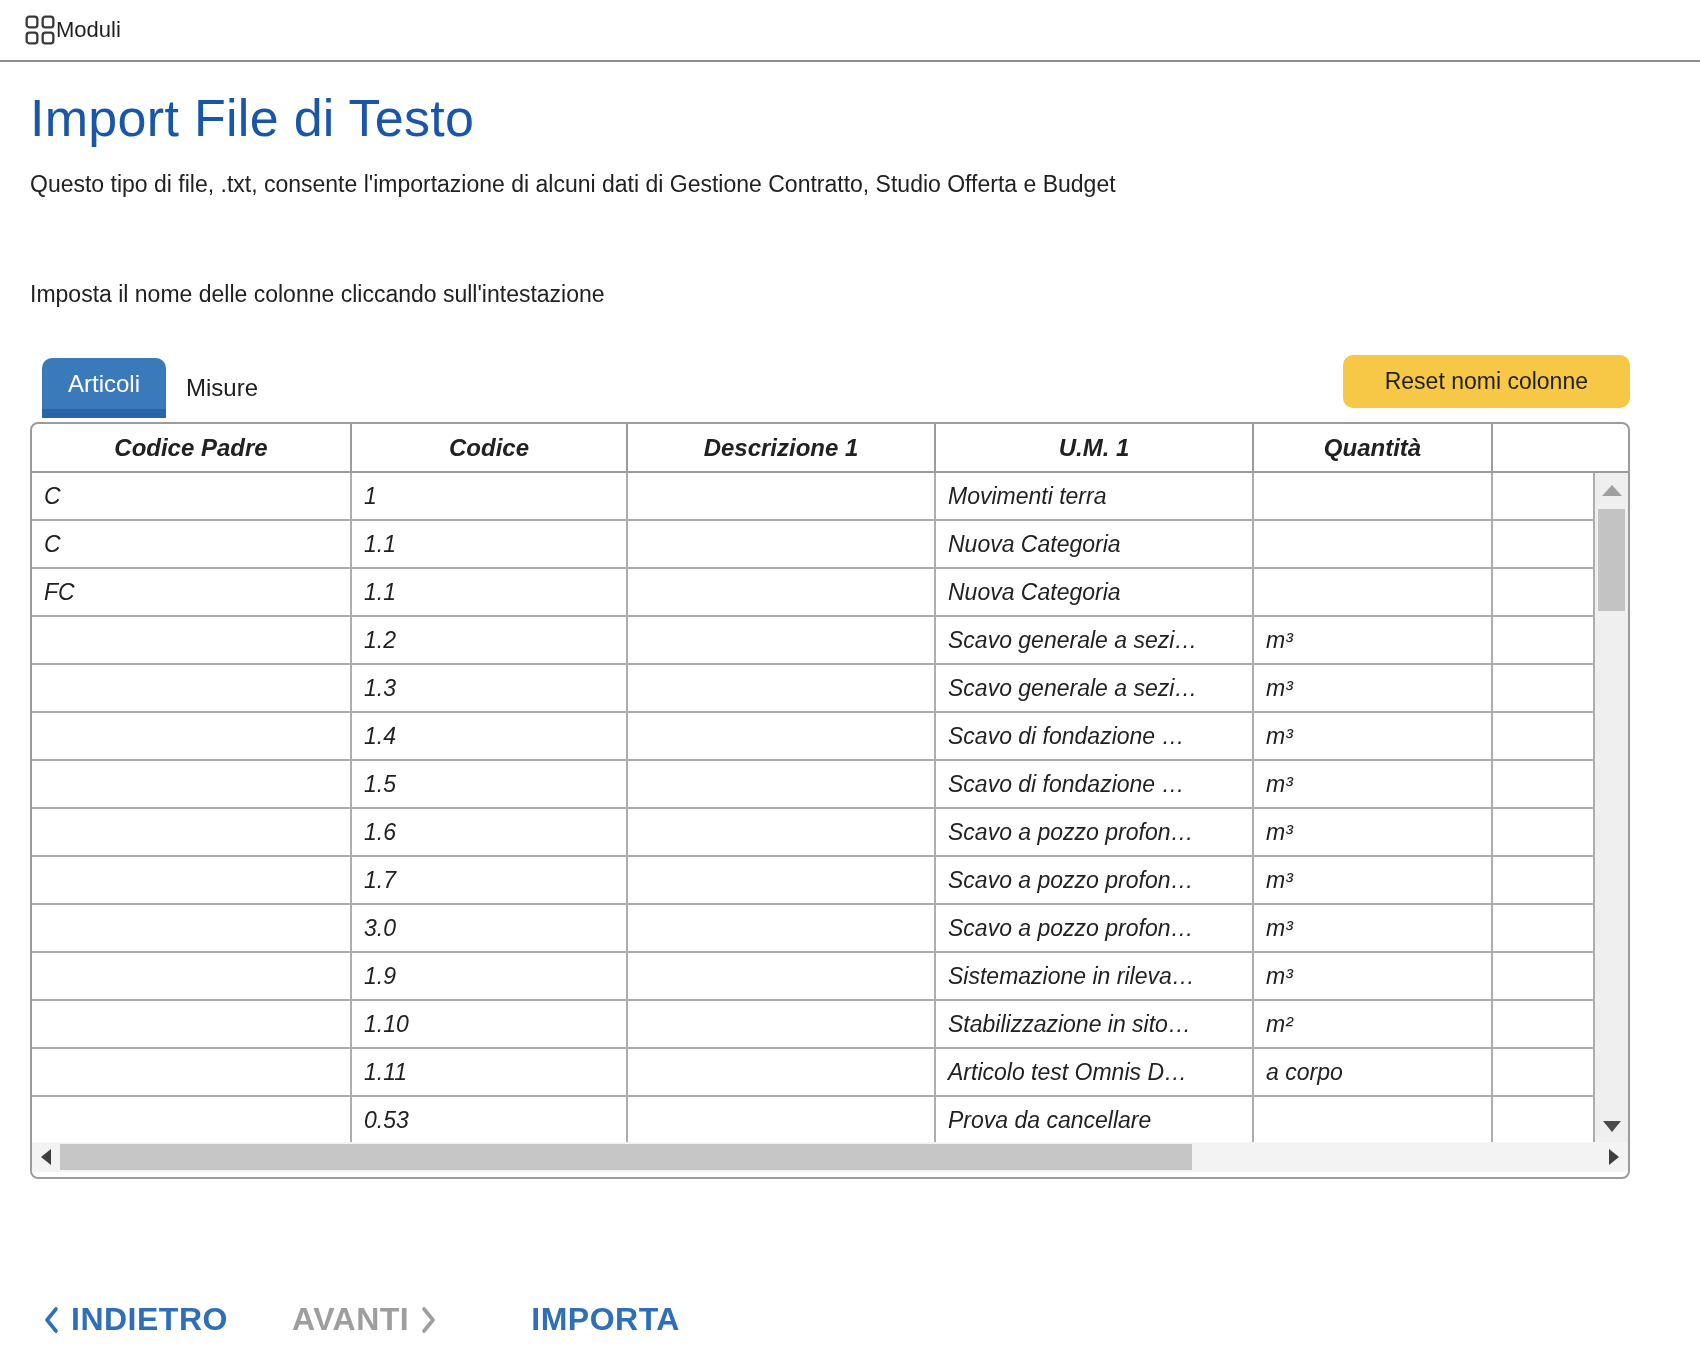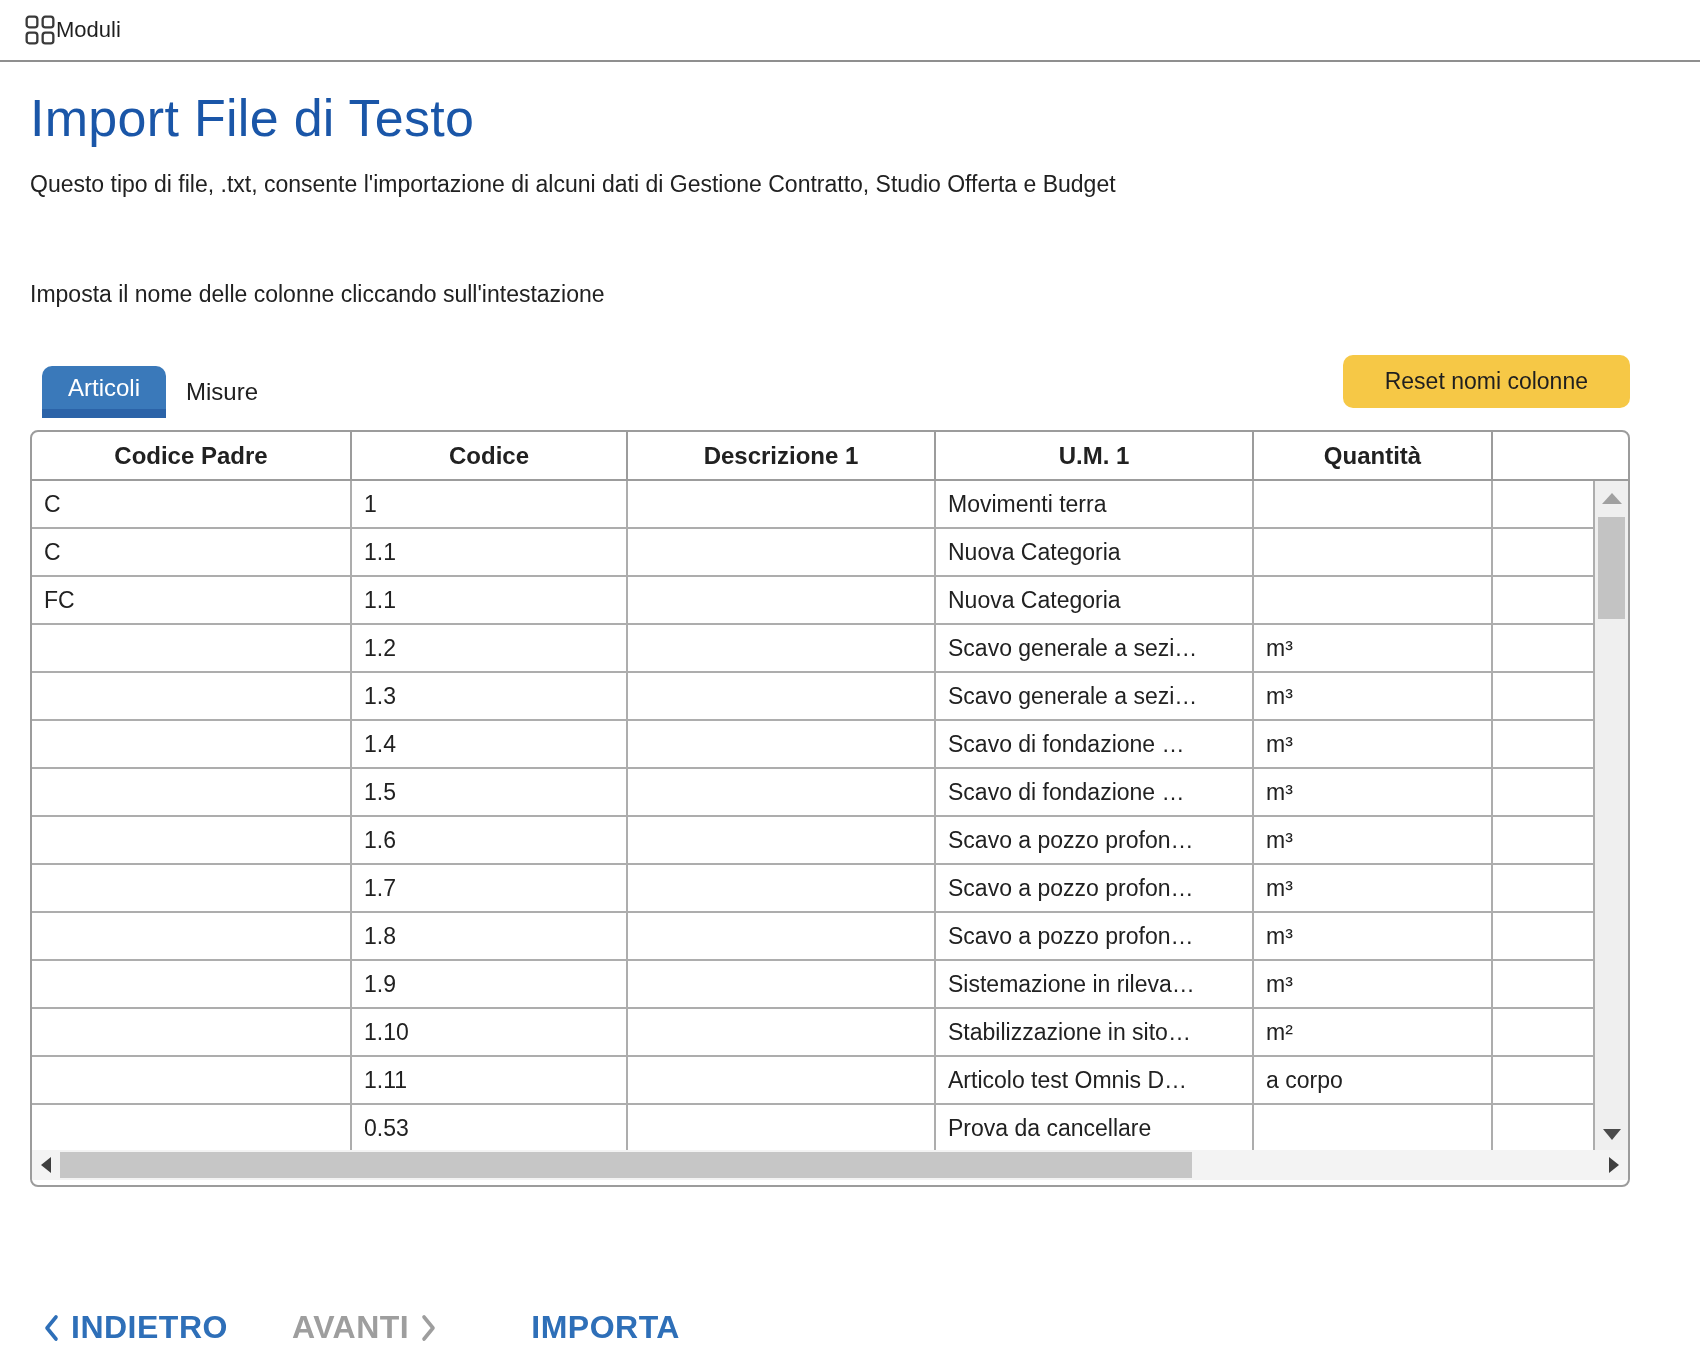--- a/index.html
+++ b/index.html
@@ -25,38 +25,38 @@
   .page-title {
     margin:31px 0 0 0; font-weight:400; font-size:52px; line-height:50px;
     color:#1a56a8; letter-spacing:0.3px;
   }
   .page-subtitle { margin:26px 0 0 0; font-size:23px; line-height:30px; color:#212121; }
   .instruction   { margin:80px 0 0 0; font-size:23px; line-height:30px; color:#212121; }
 
   
   .tabs-row { position:relative; margin-top:45px; height:64px; width:1600px; }
   .tab {
-    position:absolute; bottom:0; height:52px; display:flex; align-items:center;
+    position:absolute; bottom:0; height:60px; display:flex; align-items:center;
     justify-content:center; font-size:24px; cursor:pointer; border:none; background:none; color:#212121;
   }
   .tab-active {
     left:12px; width:124px; background:#3a79ba; color:#ffffff;
     border-radius:10px 10px 0 0; border-bottom:9px solid #2b63a8;
   }
   .tab-idle { left:137px; width:110px; }
   .reset-btn {
     position:absolute; right:0; bottom:10px; height:53px; padding:0 42px;
     background:#f6c846; border:none; border-radius:10px;
     font-size:23px; color:#1f1f1f; cursor:pointer; font-family:inherit;
   }
 
   
   .table-wrap {
-    margin-top:12px; width:1600px; height:757px; position:relative;
-    border:2px solid #9c9c9c; border-radius:8px; overflow:hidden; background:#fff;
+    margin-top:4px; width:1600px; height:757px; position:relative;
+    border:2px solid #9c9c9c; border-radius:8px; overflow:hidden; background:#fff;font-style:italic;
   }
   .thead { display:flex; height:49px; border-bottom:2px solid #9c9c9c; }
   .th {
     border-right:2px solid #9c9c9c; font-weight:bold; font-size:24px;
     display:flex; align-items:center; justify-content:center; cursor:pointer;
     white-space:nowrap; overflow:hidden;
   }
   .c0{width:320px}.c1{width:276px}.c2{width:308px}.c3{width:318px}.c4{width:239px}
   .cf{flex:1 1 auto; border-right:none;}
 
@@ -227,21 +227,21 @@
         <div class="trow">
           <div class="td c0"></div>
           <div class="td c1">1.7</div>
           <div class="td c2"></div>
           <div class="td c3">Scavo a pozzo profon…</div>
           <div class="td c4">m³</div>
           <div class="td cf"></div>
         </div>
         <div class="trow">
           <div class="td c0"></div>
-          <div class="td c1">1.8</div>
+          <div class="td c1">3.0</div>
           <div class="td c2"></div>
           <div class="td c3">Scavo a pozzo profon…</div>
           <div class="td c4">m³</div>
           <div class="td cf"></div>
         </div>
         <div class="trow">
           <div class="td c0"></div>
           <div class="td c1">1.9</div>
           <div class="td c2"></div>
           <div class="td c3">Sistemazione in rileva…</div>

